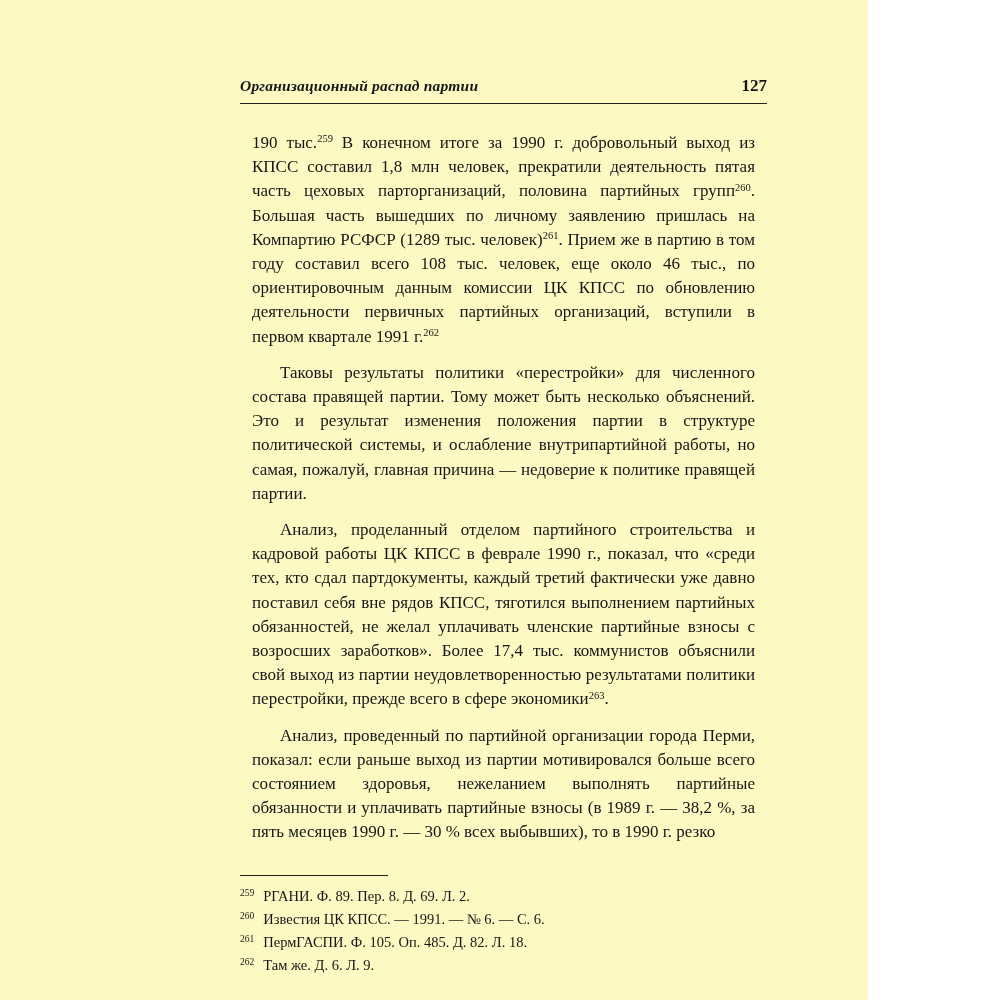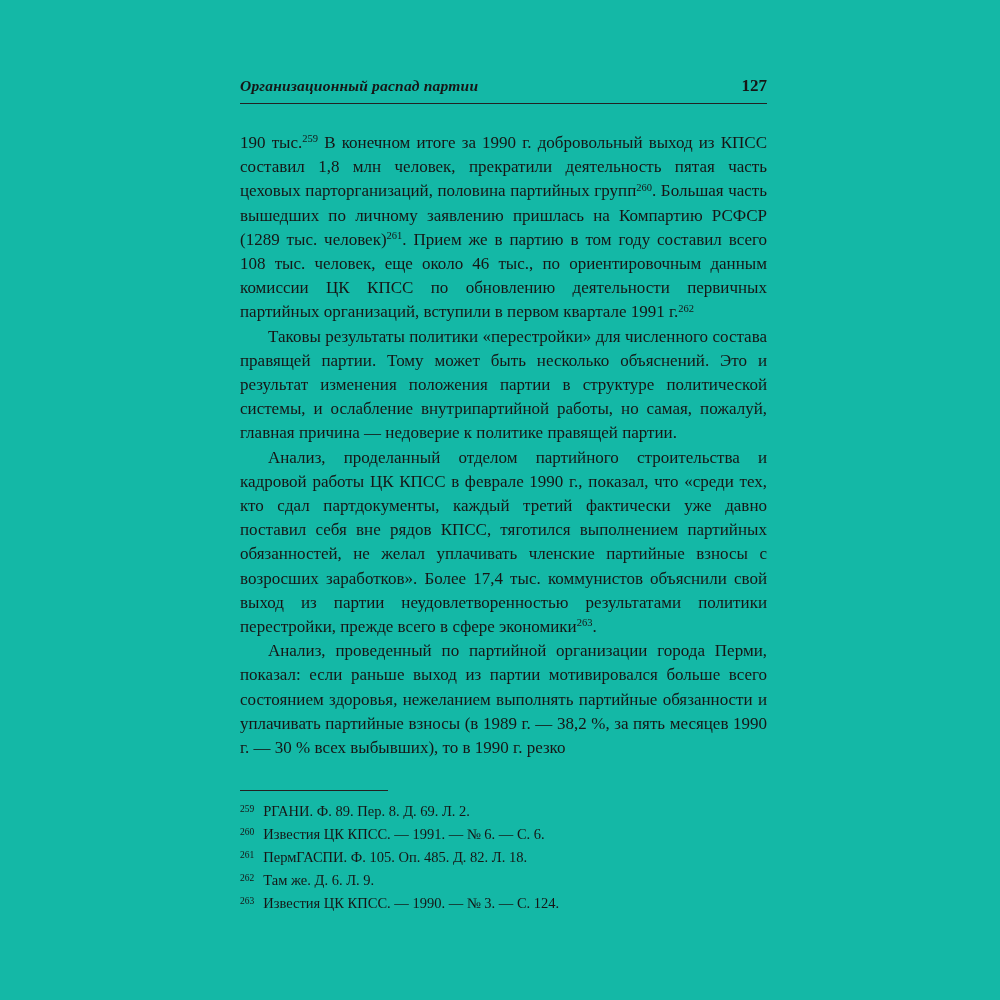--- a/index.html
+++ b/index.html
@@ -7,23 +7,23 @@
   body {
     width: 1000px;
     height: 1000px;
     background: #ffffff;
     font-family: "Liberation Serif", "DejaVu Serif", serif;
     color: #161616;
     overflow: hidden;
   }
   .page {
     position: relative;
-    width: 1000px;
+    width: 868px;
     height: 1000px;
-    background: #14b8a6;
+    background: #fef9c3;
   }
   .content {
     position: absolute;
     left: 240px;
     top: 64px;
     width: 527px;
   }
   
   .running-header {
     display: flex;
@@ -41,21 +41,21 @@
   .page-number {
     font-weight: 700;
     font-size: 17px;
     margin-top: 12px;
   }
   
   .body-text {
     margin-top: 27px;
   }
   .body-text p {
-    margin: 0;
+    margin: 12px;
     font-size: 17px;
     line-height: 24.2px;
     text-align: justify;
   }
   .body-text p.indent {
     text-indent: 28px;
   }
   .body-text sup {
     font-size: 10.5px;
     line-height: 0;
@@ -105,18 +105,17 @@
         <p class="indent">Анализ, проведенный по партийной организации города Перми, показал: если раньше выход из партии мотивировался больше всего состоянием здоровья, нежеланием выполнять партийные обязанности и уплачивать партийные взносы (в 1989 г. — 38,2 %, за пять месяцев 1990 г. — 30 % всех выбывших), то в 1990 г. резко</p>
       </div>
 
     <div class="footnotes">
       <hr class="footnote-separator">
       <div>
           <div class="footnote"><sup>259</sup><span>РГАНИ. Ф. 89. Пер. 8. Д. 69. Л. 2.</span></div>
           <div class="footnote"><sup>260</sup><span>Известия ЦК КПСС. — 1991. — № 6. — С. 6.</span></div>
           <div class="footnote"><sup>261</sup><span>ПермГАСПИ. Ф. 105. Оп. 485. Д. 82. Л. 18.</span></div>
           <div class="footnote"><sup>262</sup><span>Там же. Д. 6. Л. 9.</span></div>
-          <div class="footnote"><sup>263</sup><span>Известия ЦК КПСС. — 1990. — № 3. — С. 124.</span></div>
         </div>
     </div>
 
   </div>
 </div>
 
 </body></html>

